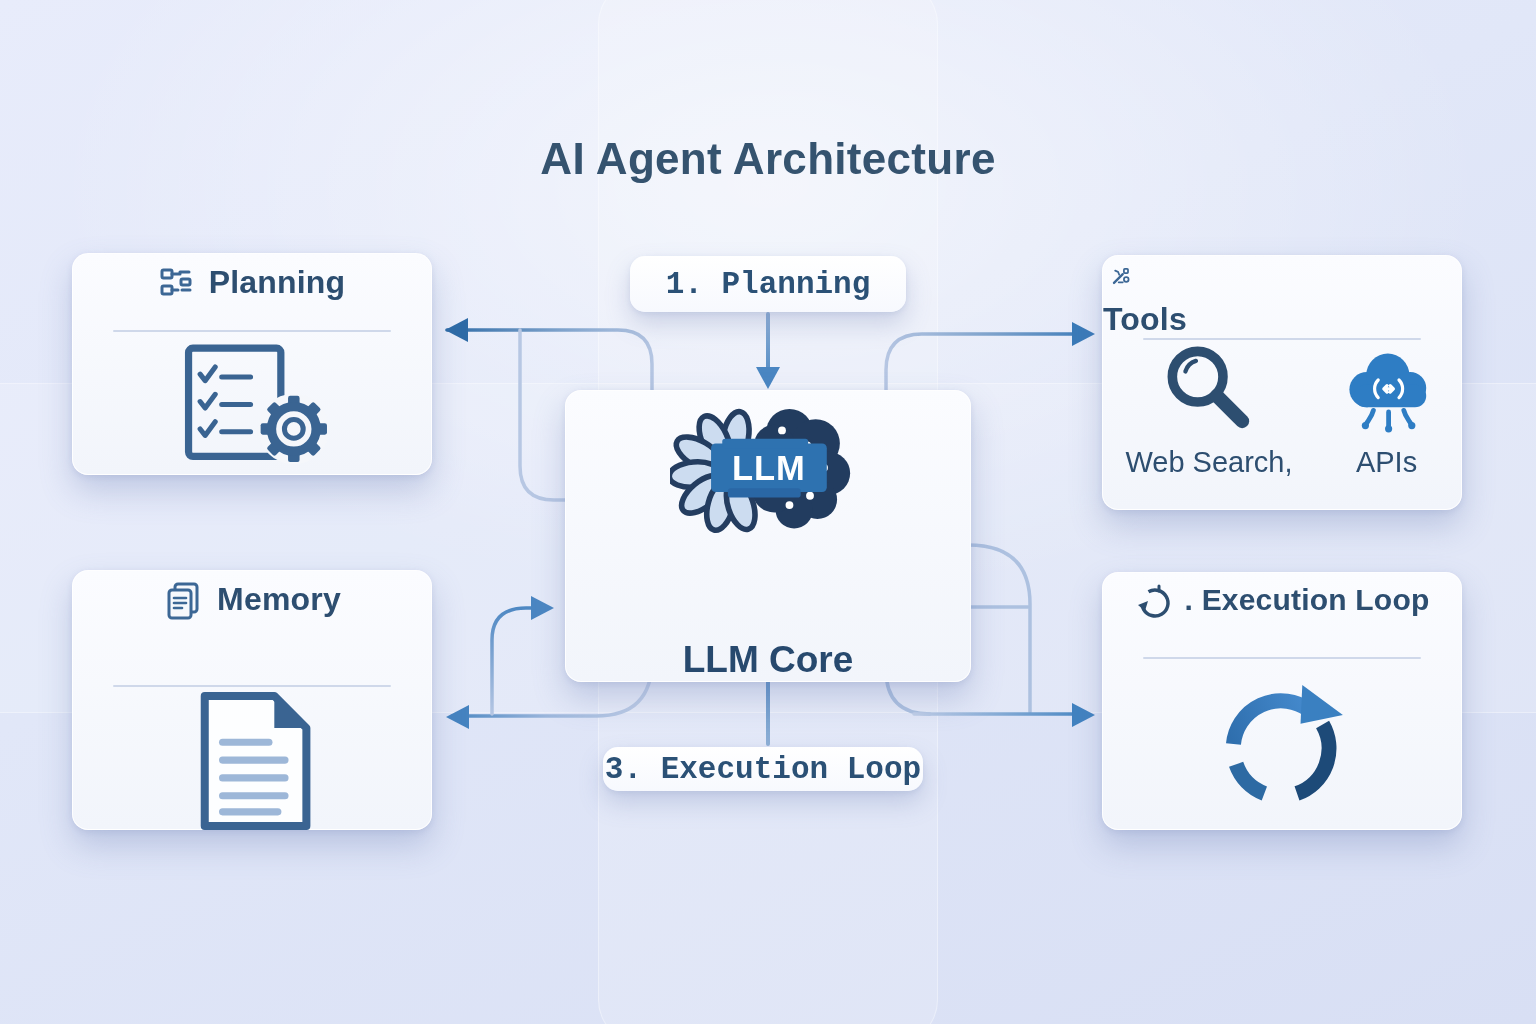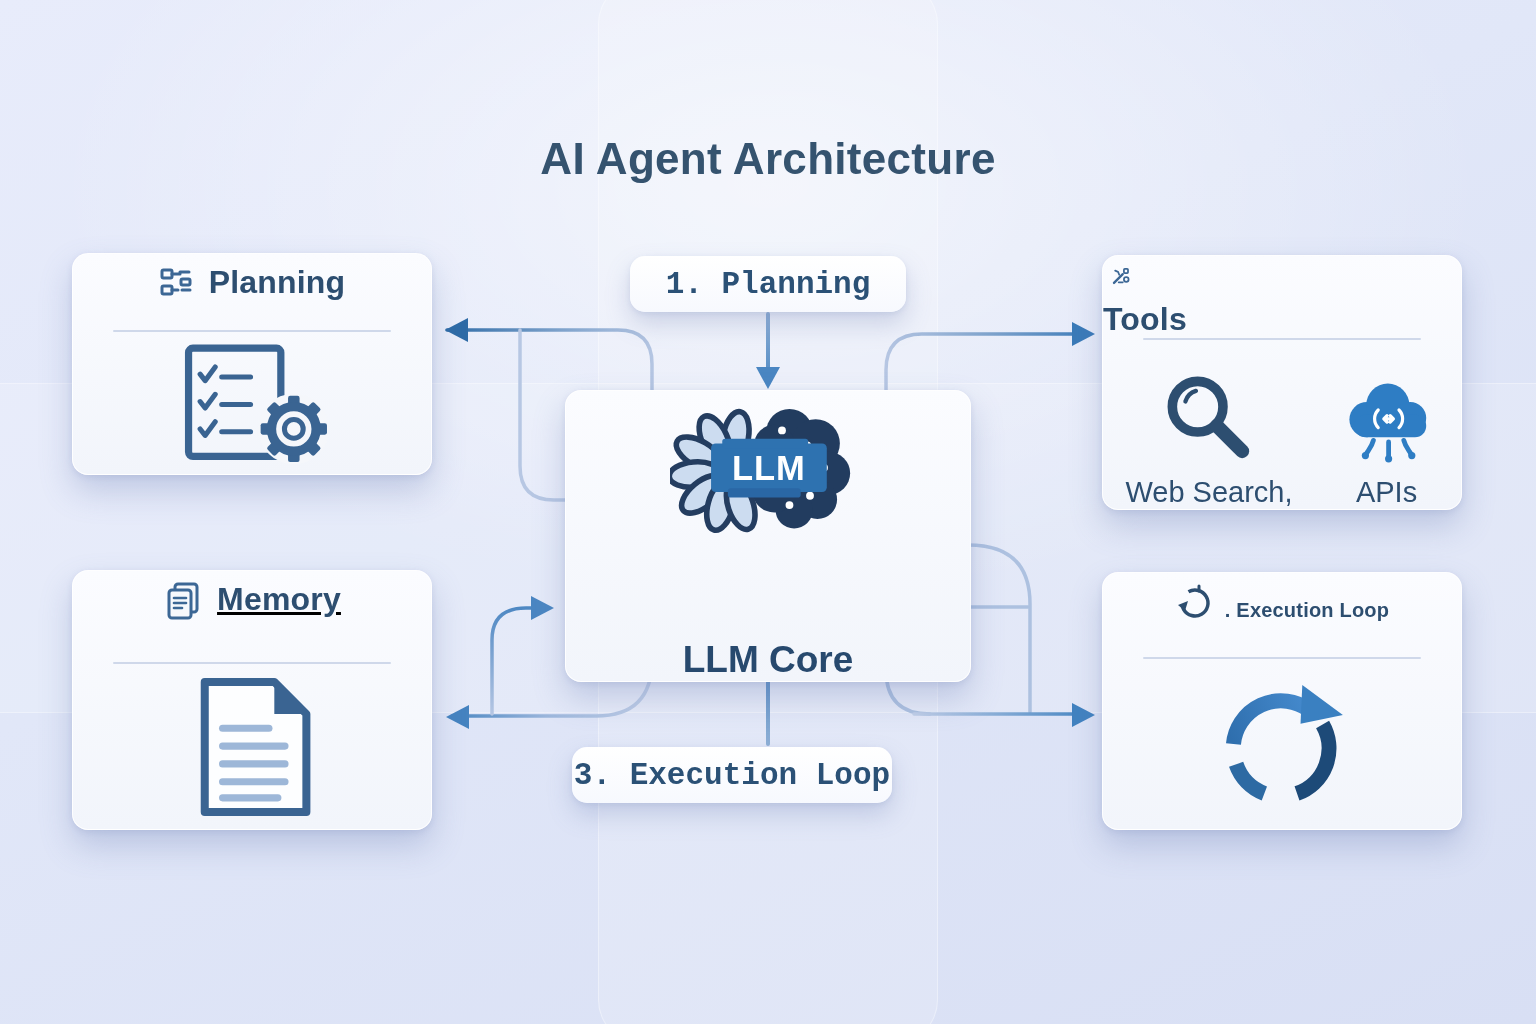--- a/index.html
+++ b/index.html
@@ -112,21 +112,21 @@
       <polygon points="768,645 756,667 780,667" fill="#4a86c2"></polygon>
     </g>
   </svg>
 
   <div id="main-title">AI Agent Architecture</div>
 
   <div class="pill" style="left:630px;top:256px;width:276px;height:56px;">
     <span>1. Planning</span>
   </div>
 
-  <div class="pill" style="left:572px;top:747px;width:320px;height:56px;">
+  <div class="pill" style="left:603px;top:747px;width:320px;height:44px;">
     <span>3. Execution Loop</span>
   </div>
 
   <div class="card" style="left:72px;top:253px;width:360px;height:222px;">
     <div class="card-header" style="height:76px;">
       <svg width="36" height="36" viewBox="0 0 36 36" fill="none" stroke="#3c6795" stroke-width="3">
         <rect x="3" y="6" width="10" height="8" rx="1.5"></rect>
         <rect x="3" y="22" width="10" height="8" rx="1.5"></rect>
         <path d="M 13,10 H 21 M 21,10 V 8 M 21,8 H 30 M 13,26 H 19 M 23,26 H 31" stroke-linecap="round"></path>
         <rect x="22" y="15" width="9" height="6" rx="1.5"></rect>
@@ -160,21 +160,21 @@
             </g>
           </g>
           <circle r="31" fill="none" stroke="#3a6492" stroke-width="13"></circle>
           <circle r="13" fill="none" stroke="#3a6492" stroke-width="7"></circle>
         </g>
       </svg>
     </div>
   </div>
 
   <div class="card" style="left:72px;top:570px;width:360px;height:260px;">
-    <div class="card-header" style="height:91px;text-decoration:underline;">
+    <div class="card-header" style="height:114px;">
       <svg width="40" height="40" viewBox="0 0 40 40">
         <rect x="12" y="3" width="22" height="28" rx="3" fill="#f6f8fc" stroke="#3c6795" stroke-width="3"></rect>
         <rect x="6" y="9" width="22" height="28" rx="3" fill="#f6f8fc" stroke="#3c6795" stroke-width="3"></rect>
         <g stroke="#3c6795" stroke-width="2.6" stroke-linecap="round">
           <line x1="11" y1="17" x2="23" y2="17"></line>
             <line x1="11" y1="22" x2="23" y2="22"></line>
             <line x1="11" y1="27" x2="19" y2="27"></line>
         </g>
       </svg>
       <span class="card-title">Memory</span>
@@ -200,21 +200,21 @@
       <svg width="36" height="36" viewBox="0 0 36 36" fill="none" stroke="#3c6795" stroke-width="3">
         <path d="M 6,29 L 21,14" stroke-width="4" stroke-linecap="round"></path>
         <path d="M 8,8 l 5,2 l 2,5" stroke-linecap="round"></path>
         <rect x="23" y="5" width="7" height="7" rx="1.5"></rect>
         <circle cx="27" cy="23" r="4"></circle>
         <path d="M 14,28 h 7" stroke-linecap="round"></path>
       </svg>
       <span class="card-title">Tools</span>
     </div>
     <div class="divider"></div>
-    <div class="card-body" style="align-items:flex-end;padding-top:22px;">
+    <div class="card-body" style="align-items:flex-start;">
       <div class="tool-item">
         <svg width="96" height="96" viewBox="0 0 110 110">
           <circle cx="42" cy="42" r="29" fill="none" stroke="#2d4e70" stroke-width="11"></circle>
           <path d="M 28,36 A 18 18 0 0 1 40,24" fill="none" stroke="#2d4e70" stroke-width="5" stroke-linecap="round"></path>
           <line x1="64" y1="64" x2="93" y2="93" stroke="#2d4e70" stroke-width="16" stroke-linecap="round"></line>
         </svg>
         <span class="tool-label">Web Search,</span>
       </div>
       <div class="tool-item">
         <svg width="104" height="96" viewBox="0 0 130 120">
@@ -243,21 +243,21 @@
     </div>
   </div>
 
   <div class="card" style="left:1102px;top:572px;width:360px;height:258px;">
     <div class="card-header" style="height:84px;gap:10px;">
       <svg width="40" height="40" viewBox="0 0 40 40">
         <circle cx="20" cy="20" r="13" fill="none" stroke="#2d4e70" stroke-width="3.5" stroke-dasharray="66 16" transform="rotate(-120 20 20)"></circle>
         <polygon points="3,22 13,18 10,28" fill="#2d4e70"></polygon>
         <line x1="24" y1="3" x2="24" y2="8" stroke="#2d4e70" stroke-width="3" stroke-linecap="round"></line>
       </svg>
-      <span class="card-title" style="font-size:20px;margin-top:16px;">. Execution Loop</span>
+      <span class="card-title" style="font-size:30px;">. Execution Loop</span>
     </div>
     <div class="divider"></div>
     <div class="card-body">
       <svg width="150" height="150" viewBox="0 0 170 170">
         <defs>
           <linearGradient id="gLoop" x1="30" y1="85" x2="115" y2="46" gradientUnits="userSpaceOnUse">
             <stop offset="0" stop-color="#2f6fae"></stop>
               <stop offset="1" stop-color="#4489cc"></stop>
           </linearGradient>
         </defs>

